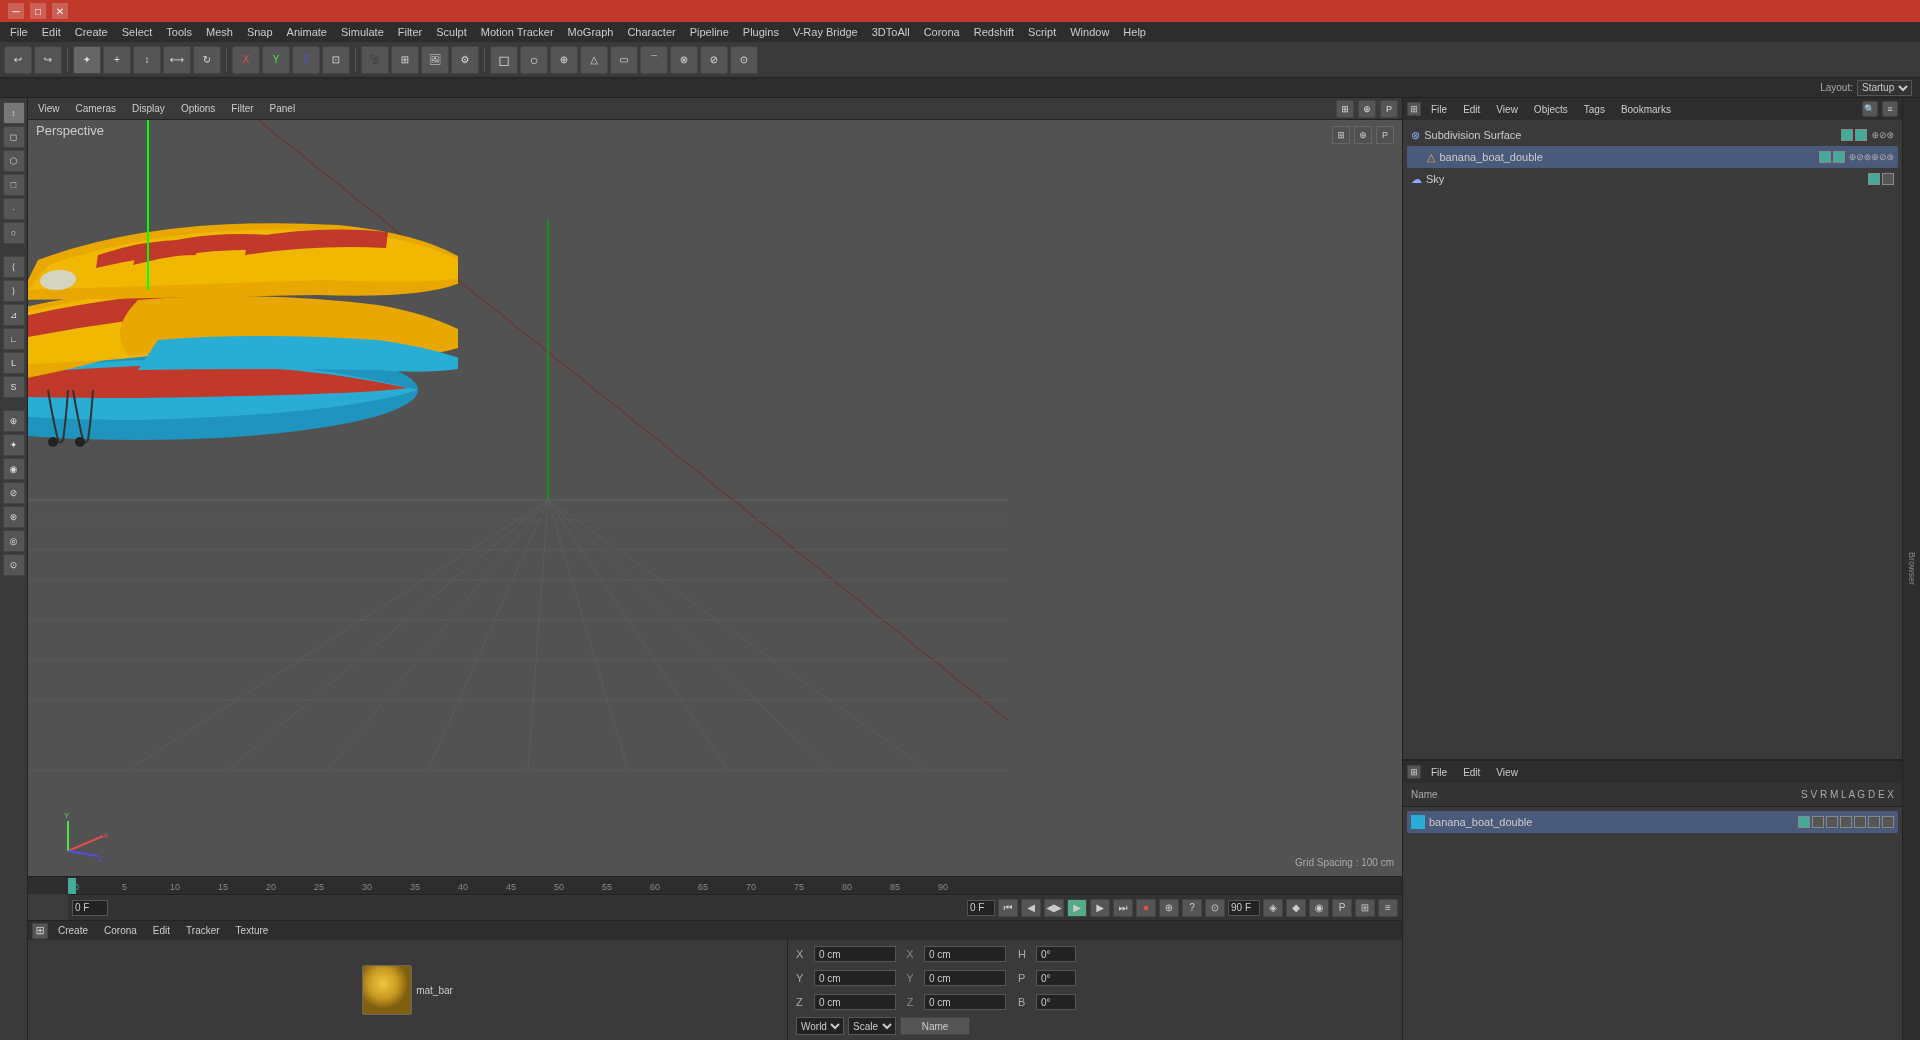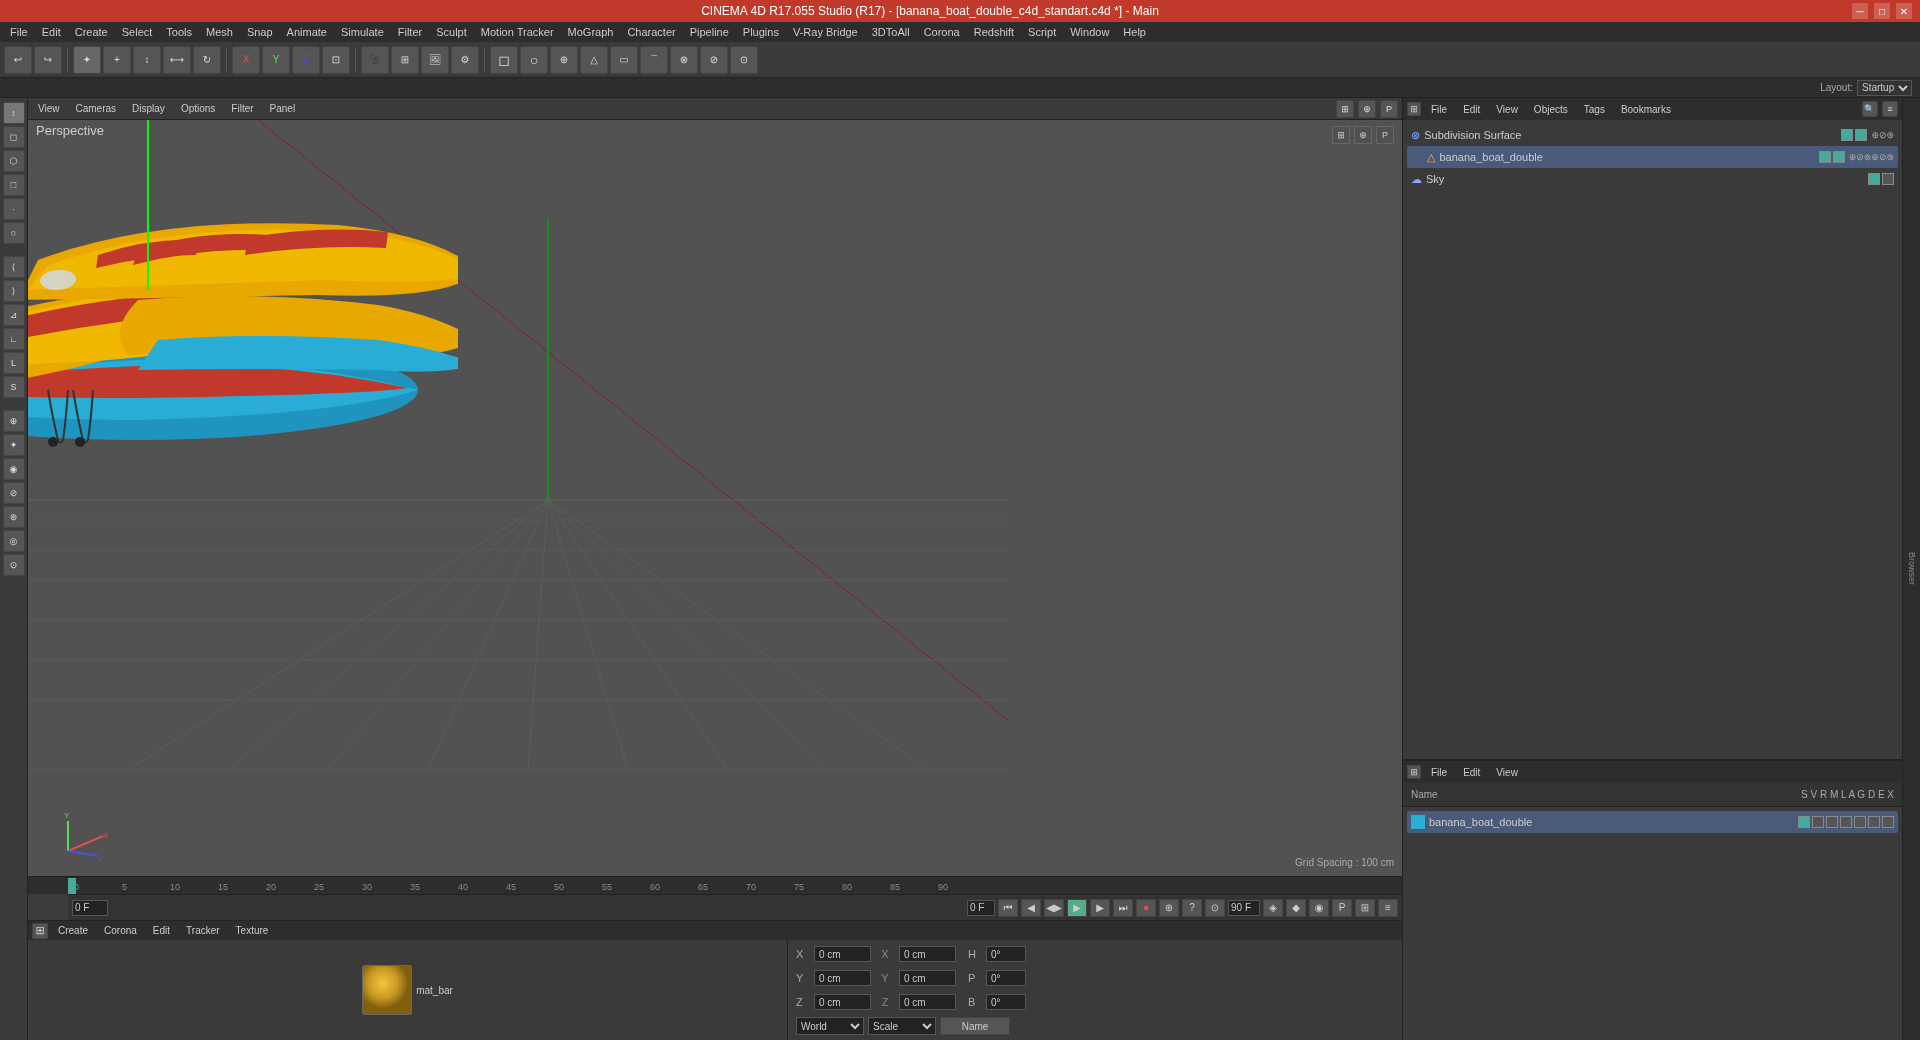--- a/index.html
+++ b/index.html
@@ -336,30 +336,30 @@
       align-items: center;
       gap: 4px;
       height: 20px;
     }
     .coord-label {
       width: 14px;
       font-size: 11px;
       color: #aaa;
     }
     .coord-field {
-      width: 57px; height: 16px;
+      width: 82px; height: 16px;
       background: #222;
       border: 1px solid #555;
       color: #ccc;
       font-size: 10px;
       padding: 0 4px;
     }
     .coord-sep { width: 20px; text-align: center; color: #888; }
     .apply-select {
-      width: 68px; height: 18px;
+      width: 48px; height: 18px;
       background: #222;
       border: 1px solid #555;
       color: #ccc;
       font-size: 10px;
     }
     .apply-btn {
       width: 70px; height: 18px;
       background: #555;
       border: 1px solid #444;
       color: #ccc;
@@ -385,21 +385,20 @@
       position: absolute;
       top: 50%;
       left: 50%;
       transform: translate(-50%, -50%);
     }
   </style>
 </head>
 <body>
 
 <div id="title-bar">
-  <div class="title">CINEMA 4D R17.055 Studio (R17) - [banana_boat_double_c4d_standart.c4d *] - Main</div>
   <div class="win-controls">
     <button class="win-btn">─</button>
     <button class="win-btn">□</button>
     <button class="win-btn">✕</button>
   </div>
 </div>
 
 <div id="menu-bar">
   <span class="menu-item">File</span>
   <span class="menu-item">Edit</span>

